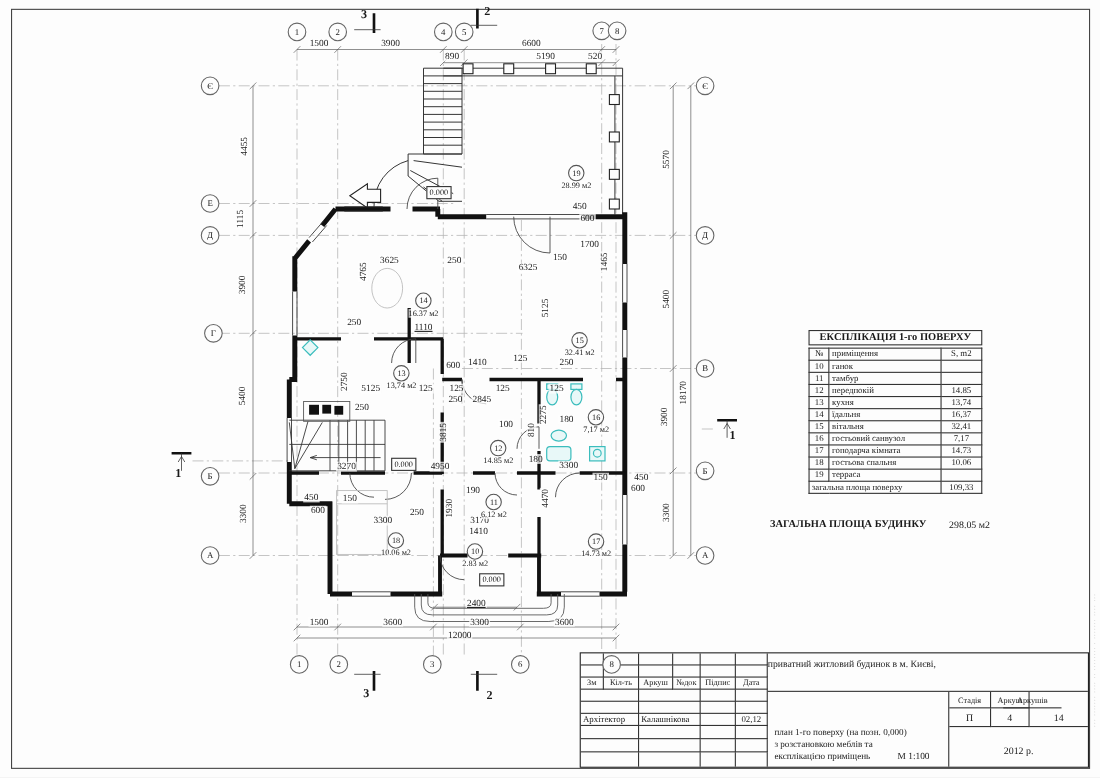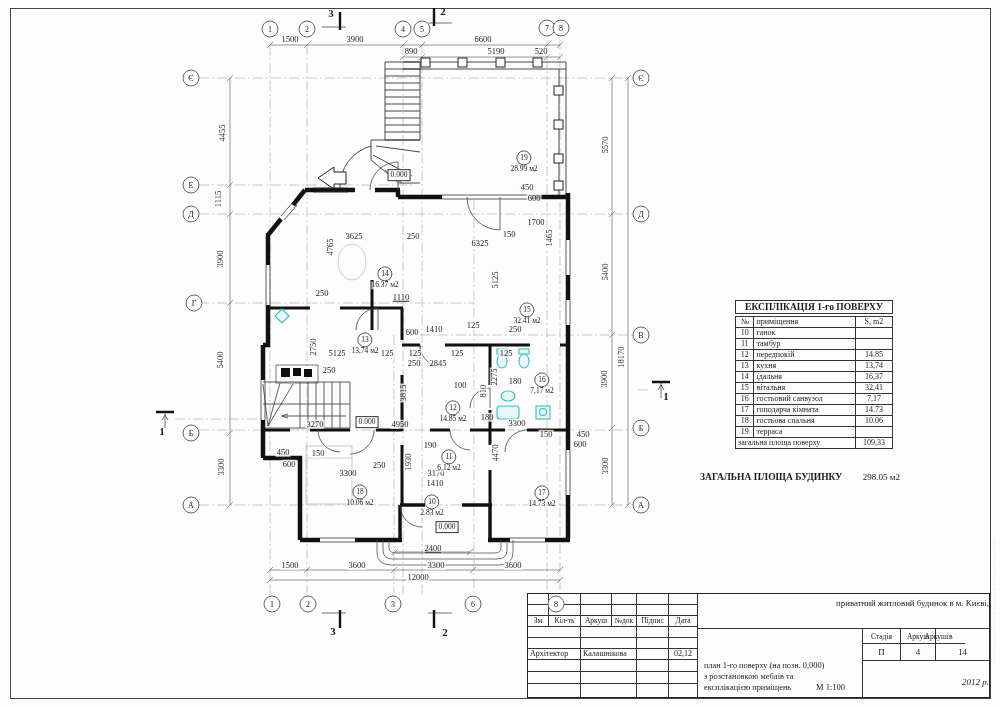--- a/index.html
+++ b/index.html
@@ -27,26 +27,26 @@
   #grand{position:absolute;left:700px;top:472px;width:200px;display:flex;justify-content:space-between;}
   #grand .gl{font-weight:bold;font-size:9.5px;}
   #grand .gv{font-size:9px;}
   
   #tb{position:absolute;left:527px;top:593px;width:463px;height:105px;border:1.2px solid #222;box-sizing:border-box;background:#fdfdfd;}
   .cell{position:absolute;box-sizing:border-box;border-right:0.8px solid #333;border-bottom:0.8px solid #333;
         font-size:8px;overflow:hidden;white-space:nowrap;}
   .cell.ctr{text-align:center;}
   #tb .hdr{font-size:7.5px;text-align:center;}
   #projname{position:absolute;left:170px;top:0;width:291px;height:35px;border-bottom:0.8px solid #333;
-            text-align:right;font-size:8.8px;line-height:1.5;padding-top:3px;box-sizing:border-box;}
+            text-align:left;font-size:8.8px;line-height:1.5;padding-top:3px;box-sizing:border-box;}
   #plancell{position:absolute;left:170px;top:35px;width:165px;height:68px;border-right:0.8px solid #333;
             box-sizing:border-box;font-size:8.3px;line-height:1.35;padding:31px 0 0 6px;}
   #scale{position:absolute;left:288px;top:88px;font-size:8.5px;font-family:Liberation Serif, serif;}
-  #yearcell{position:absolute;left:335px;top:67px;width:126px;height:36px;text-align:right;
-            font-size:9px;padding-top:16px;box-sizing:border-box;font-style:italic;}
+  #yearcell{position:absolute;left:335px;top:67px;width:126px;height:36px;text-align:center;
+            font-size:9px;padding-top:16px;box-sizing:border-box;}
   .wm{position:absolute;right:3px;bottom:45px;writing-mode:vertical-rl;font-size:5px;color:#aaa;letter-spacing:1px;}
 </style>
 </head>
 <body>
 
 <div id="sheet">
   <div id="frame"></div>
 
   <svg width="1000" height="707" viewBox="0 0 1000 707">
 
@@ -371,21 +371,21 @@
       <div class="lbl dim" style="left: 580px; top: 444px;">600</div>
       <div class="lbl dim" style="left: 283px; top: 452px;">450</div>
       <div class="lbl dim" style="left: 289px; top: 464px;">600</div>
       <div class="lbl dim" style="left: 318px; top: 453px;">150</div>
       <div class="lbl dim" style="left: 348px; top: 473px;">3300</div>
       <div class="lbl dim" style="left: 379px; top: 465px;">250</div>
       <div class="lbl dim rot" style="left: 408px; top: 462px;">1930</div>
       <div class="lbl dim" style="left: 436px; top: 473px;">3170</div>
       <div class="lbl dim" style="left: 435px; top: 483px;">1410</div>
       <div class="lbl dim rot" style="left: 495px; top: 453px;">4470</div>
-      <div class="lbl dim" style="left: 401px; top: 297px; text-decoration: underline;">1110</div>
+      <div class="lbl dim" style="left: 385px; top: 297px; text-decoration: underline;">1110</div>
       <div class="lbl bubble" style="left: 270px; top: 29px;">1</div>
       <div class="lbl bubble" style="left: 307px; top: 29px;">2</div>
       <div class="lbl bubble" style="left: 403px; top: 29px;">4</div>
       <div class="lbl bubble" style="left: 422px; top: 29px;">5</div>
       <div class="lbl bubble" style="left: 547px; top: 28px;">7</div>
       <div class="lbl bubble" style="left: 561px; top: 28px;">8</div>
       <div class="lbl bubble" style="left: 272px; top: 604px;">1</div>
       <div class="lbl bubble" style="left: 308px; top: 604px;">2</div>
       <div class="lbl bubble" style="left: 393px; top: 604px;">3</div>
       <div class="lbl bubble" style="left: 473px; top: 604px;">6</div>

